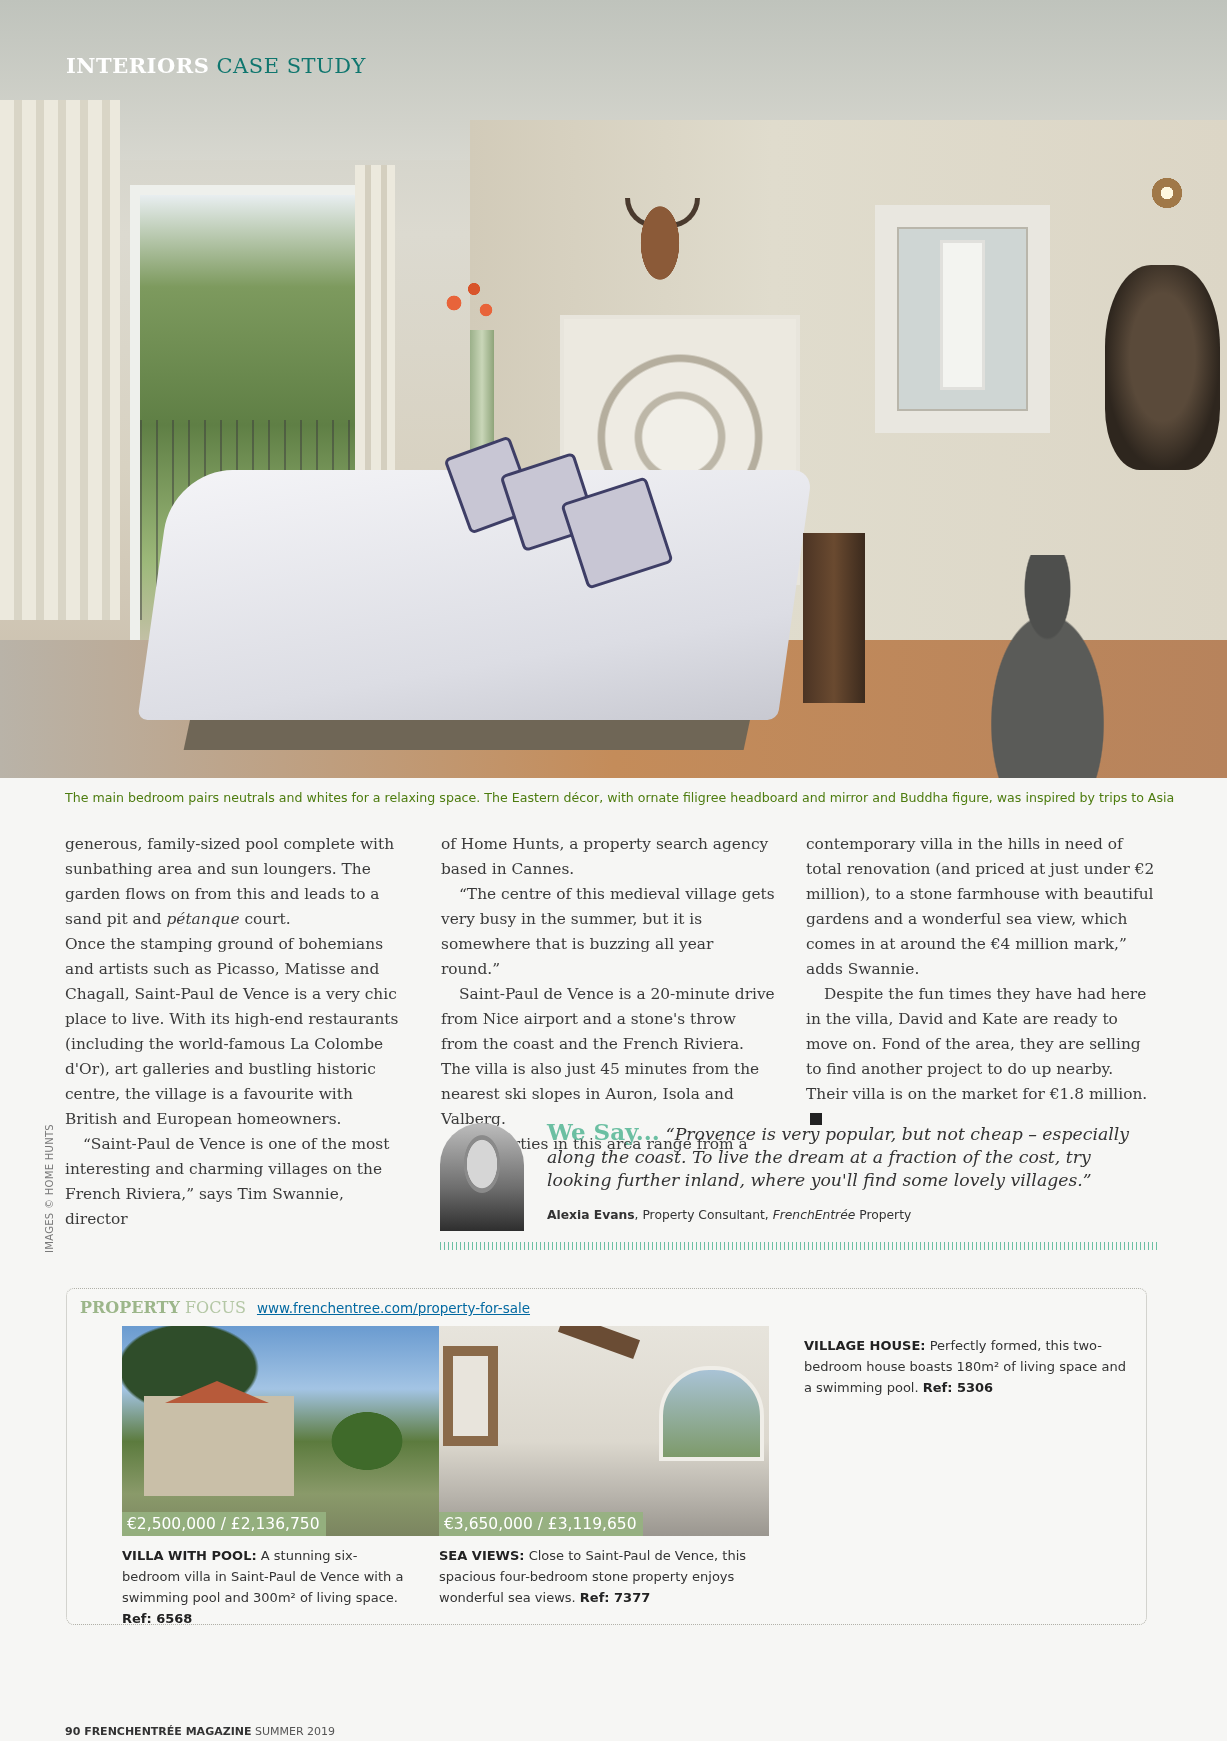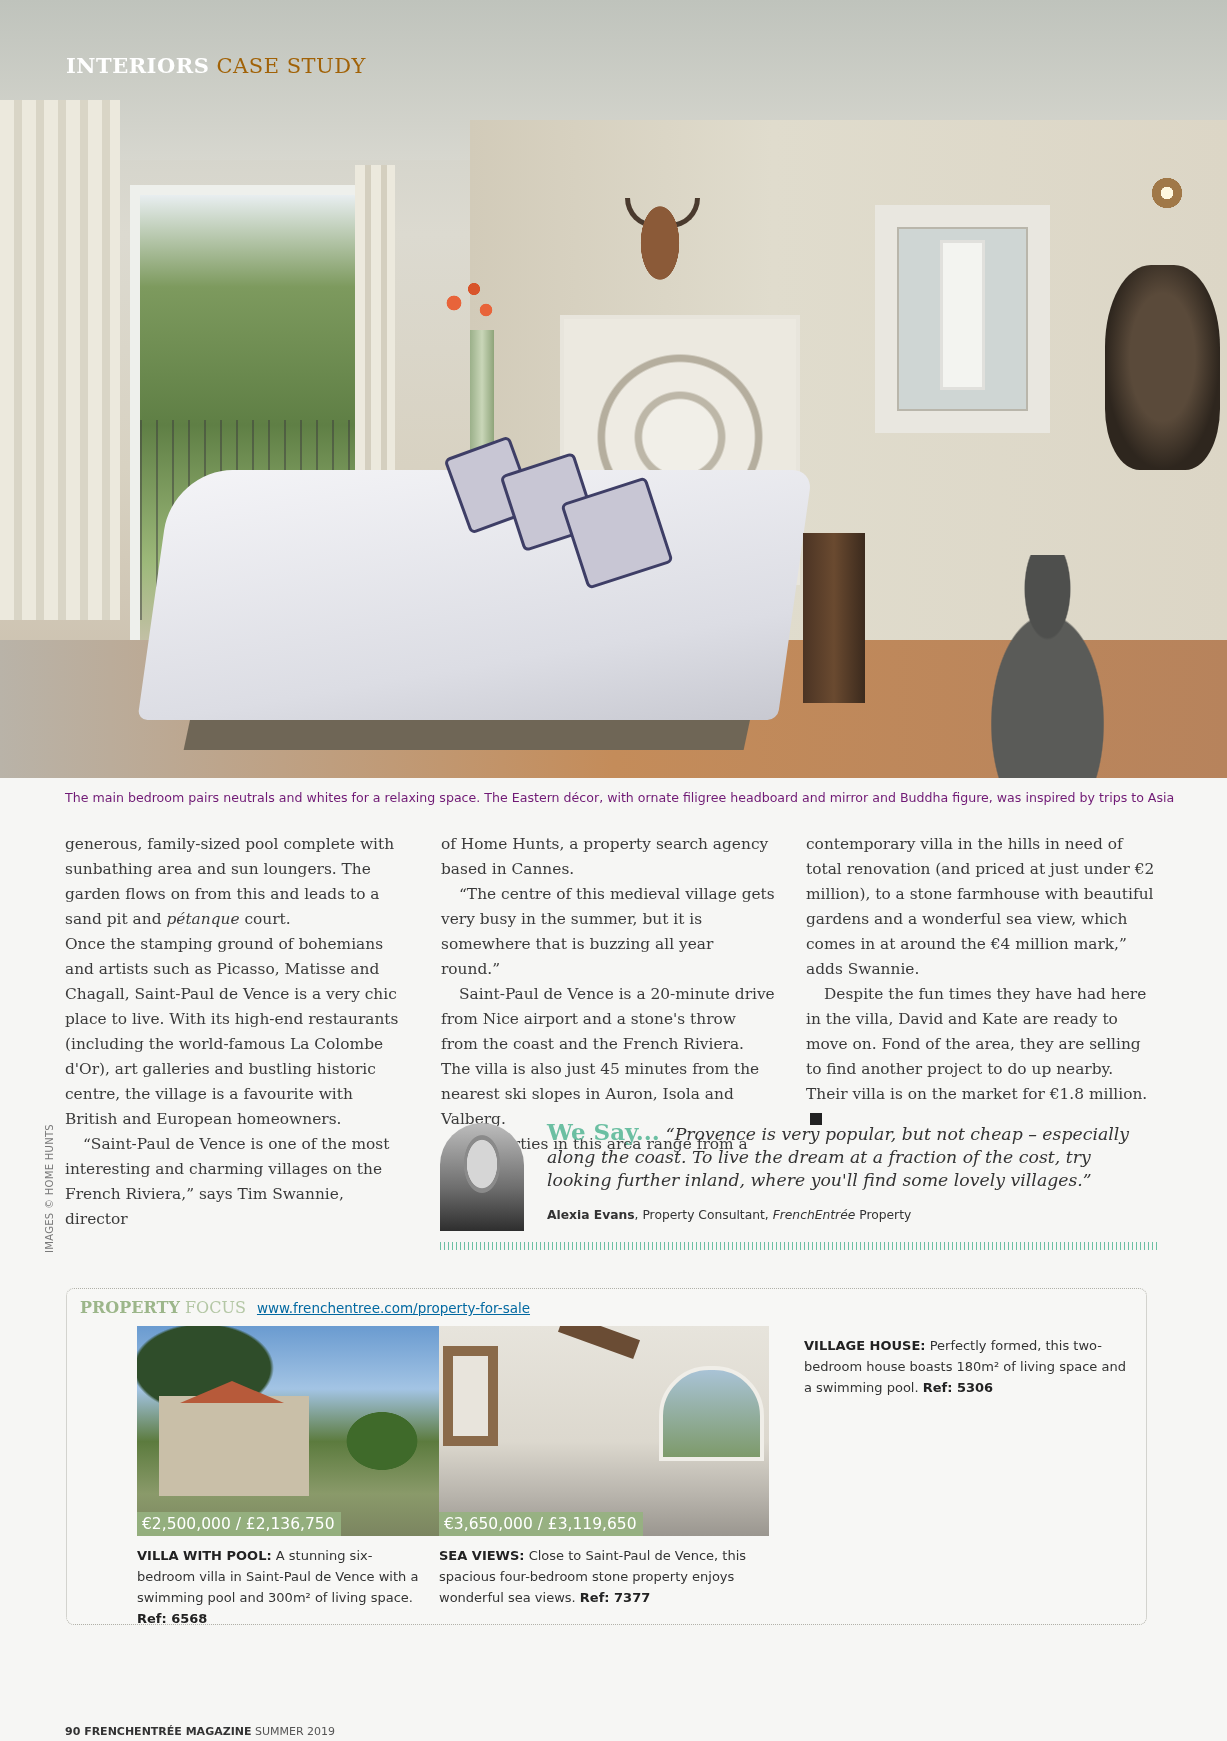--- a/index.html
+++ b/index.html
@@ -51,23 +51,23 @@
                 radial-gradient(ellipse at 50% 75%, #5a5b58 0 45%, transparent 46%); }
   .hero .vase { position:absolute; left:470px; top:330px; width:24px; height:125px; background: linear-gradient(90deg,#9bb08a,#c9d6b8,#8ea47a); }
   .hero .flowers { position:absolute; left:430px; top:275px; width:80px; height:70px;
     background: radial-gradient(circle at 30% 40%, #e8643a 0 10%, transparent 11%),
                 radial-gradient(circle at 70% 50%, #e8643a 0 9%, transparent 10%),
                 radial-gradient(circle at 55% 20%, #d8542a 0 8%, transparent 9%); }
   .hero .lamp { position:absolute; left:1147px; top:178px; width:40px; height:30px; background: radial-gradient(circle,#fff8e0 0 25%, #a07848 26% 60%, transparent 61%); }
 
   .section-tag { position:absolute; left:66px; top:53px; font-family:"DejaVu Serif", serif; font-size:21px; letter-spacing:0.5px; color:#fff; }
   .section-tag b { font-weight: bold; }
-  .section-tag span { font-weight: normal; color: #a16207; }
-
-  .caption { position:absolute; left:65px; top:790px; font-family:"DejaVu Sans", sans-serif; font-size:12.6px; color:#701a75; white-space:nowrap; }
+  .section-tag span { font-weight: normal; color: #0f766e; }
+
+  .caption { position:absolute; left:65px; top:790px; font-family:"DejaVu Sans", sans-serif; font-size:12.6px; color:#4d7c0f; white-space:nowrap; }
 
   
   .col { position:absolute; top:832px; width:335px; font-family:"DejaVu Serif", serif; font-size:15.4px; line-height:25px; color:#3a3a3a; }
   .col p { margin:0; }
   .col p.indent { text-indent: 18px; }
   .col1 { left:65px; }
   .col2 { left:441px; }
   .col3 { left:806px; width:350px; }
   .col h2 { font-family:"DejaVu Serif", serif; font-size:20px; font-weight:bold; color:#8fae78; margin: 14px 0 0 0; line-height:28px; letter-spacing:0.3px; }
   .endmark { display:inline-block; width:12px; height:12px; background:#222; vertical-align:-1px; margin-left:4px; }
@@ -94,21 +94,21 @@
   .pf-head { position:absolute; left:13px; top:9px; font-family:"DejaVu Serif", serif; font-size:16px; white-space:nowrap; }
   .pf-head .a { font-weight:bold; color:#9cb68a; }
   .pf-head .b { color:#b4c7a5; }
   .pf-head .url { font-family:"DejaVu Sans", sans-serif; font-size:13.5px; color:#0369a1; text-decoration: underline; margin-left:6px;margin-top:15px; }
   .card { position:absolute; top:37px; width:330px; }
   .card .photo { position:relative; width:330px; height:210px; overflow:hidden; }
   .card .price { position:absolute; left:0; bottom:0; padding:1px 6px 1px 5px; background: rgba(150,178,128,.92); color:#fff;
     font-family:"DejaVu Sans", sans-serif; font-size:15.5px; line-height:22px; }
   .card .desc { margin-top:9px; font-family:"DejaVu Sans", sans-serif; font-size:13px; line-height:21px; color:#333; }
   .card .desc b { font-weight:bold; color:#222; }
-  .card1 { left:26px;padding-left:44px; } .card2 { left:372px; } .card3 { left:737px; }
+  .card1 { left:11px;padding-left:44px; } .card2 { left:372px; } .card3 { left:737px; }
 
   .ph1 { background:
       radial-gradient(ellipse at 20% 20%, #2f4d2a 0 18%, transparent 19%),
       linear-gradient(180deg, #6a9bd0 0%, #a3c4e4 30%, #5c7b3e 55%, #8a9a6a 80%, #7b8560 100%); }
   .ph1 .house { position:absolute; left:22px; top:70px; width:150px; height:100px; background:#c9bfa8; }
   .ph1 .roof { position:absolute; left:30px; top:55px; width:130px; height:22px; background:#b75a3a; clip-path: polygon(10% 100%, 50% 0, 90% 100%); }
   .ph1 .palm { position:absolute; left:190px; top:70px; width:110px; height:90px; background: radial-gradient(ellipse,#3f6a2a 0 45%, transparent 46%); }
 
   .ph2 { background: linear-gradient(180deg,#e7e4dc 0%, #dcd8ce 55%, #b9b5ad 80%, #9a968f 100%); }
   .ph2 .arch { position:absolute; left:220px; top:40px; width:105px; height:95px; background: linear-gradient(180deg,#a9c3d6,#7d9a6a); border-radius: 50px 50px 0 0; border:4px solid #f0eee8; }

